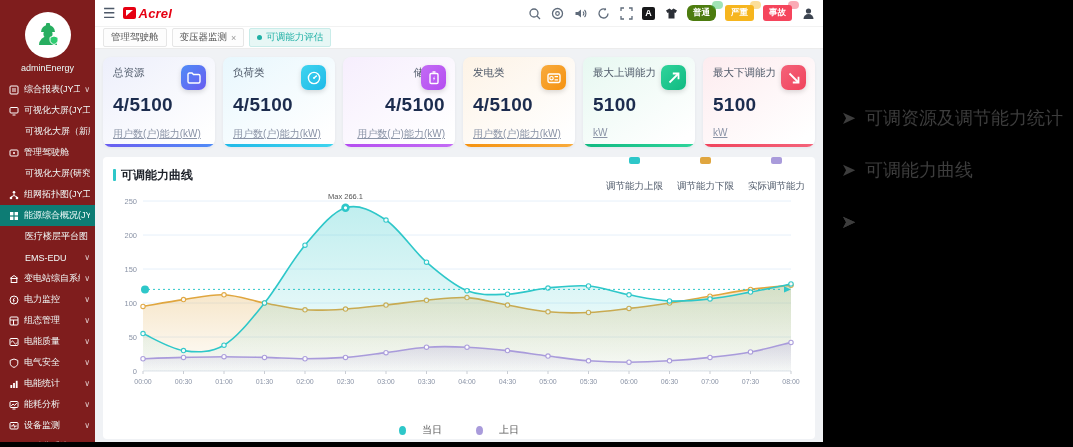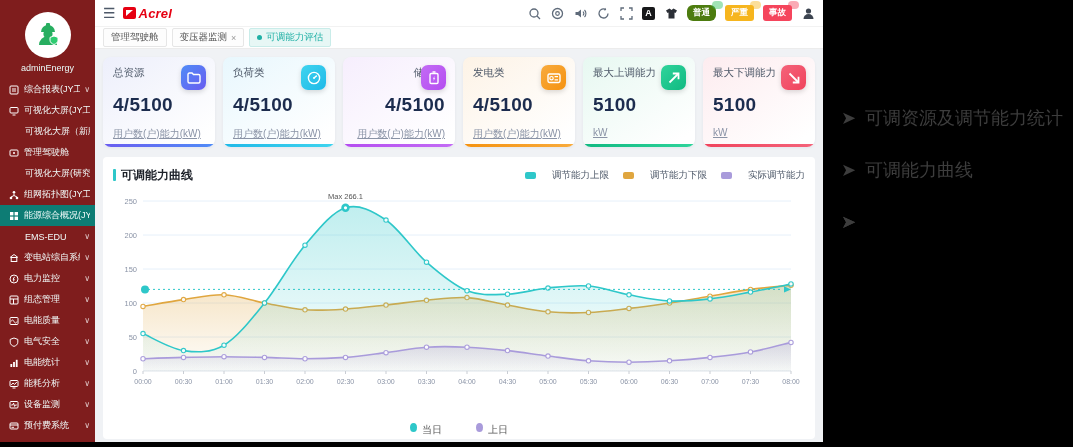--- a/index.html
+++ b/index.html
@@ -50,24 +50,24 @@
   .card-value { margin-top:14px; font-size:19px; font-weight:bold; color:#1c2c4e; letter-spacing:.3px; }
   .card-sub { margin-top:11px; font-size:10px; color:#8a93a6;text-decoration:underline; }
   .card-accent { position:absolute; left:0; right:0; bottom:0; height:3px; }
 
   
   .chart-panel { margin-top:10px; background:#fff; border-radius:4px; padding:8px 10px 2px 10px; height:282px; }
   .chart-head { display:flex; align-items:center; height:20px; }
   .chart-title { display:flex; align-items:center; gap:5px; font-size:12px; font-weight:bold; color:#1d2129; }
   .title-bar { width:3px; height:12px; background:#2ec7c9; border-radius:1px; }
   .chart-legend { margin-left:auto; display:flex; align-items:center; gap:14px; }
-  .cl-item { display:flex; align-items:center; gap:16px; font-size:9.5px; color:#4e5969; cursor:pointer; }
+  .cl-item { display:flex; align-items:center; gap:16px; font-size:9.5px; color:#4e5969; cursor:pointer;flex-direction:column; }
   .cl-swatch { width:11px; height:7px; border-radius:2px; }
   .bottom-legend { height:18px; display:flex; align-items:center; justify-content:center; gap:34px; }
-  .bl-item { display:flex; gap:5px; font-size:10px; color:#555; cursor:pointer; }
+  .bl-item { display:flex; align-items:center; gap:16px; font-size:10px; color:#555; cursor:pointer; }
   .bl-dot { width:7px; height:9px; border-radius:50%; }
 
   
   .right-panel { width:250px; flex:0 0 250px; background:#000; padding:96px 10px 0 18px; }
   .rp-item { position:relative; padding-left:24px; color:#3d3d3d; font-size:18px; line-height:2.55; margin-bottom:6px; cursor:pointer; }
   .rp-arrow { position:absolute; left:0; top:0; }
 
   .bottom-strip { position:absolute; left:0; bottom:0; width:1073px; height:5px; background:#000; }
 </style>
 </head>
@@ -138,20 +138,23 @@
         <div class="nav-item selected">
           <span class="ni-icon">
             <svg width="10" height="10" viewBox="0 0 10 10">
               <rect x="1" y="1" width="3.4" height="3.4" fill="#fff"></rect>
               <rect x="5.6" y="1" width="3.4" height="3.4" fill="#fff"></rect>
               <rect x="1" y="5.6" width="3.4" height="3.4" fill="#fff"></rect>
               <rect x="5.6" y="5.6" width="3.4" height="3.4" fill="#fff"></rect>
             </svg>
           </span>
           <span class="ni-label">能源综合概况(JY工厂)</span>
+        </div>
+        <div class="nav-item indent">
+          <span class="ni-label">医疗楼层平台图</span>
         </div>
         <div class="nav-item indent">
           <span class="ni-label">EMS-EDU</span>
           <span class="chev">∨</span>
         </div>
         <div class="nav-item">
           <span class="ni-icon">
             <svg width="10" height="10" viewBox="0 0 10 10">
               <path d="M1 4.5 L5 1.5 L9 4.5" fill="none" stroke="#fff" stroke-width="1"></path>
               <rect x="2.2" y="4.5" width="5.6" height="4" fill="none" stroke="#fff" stroke-width="1"></rect>

